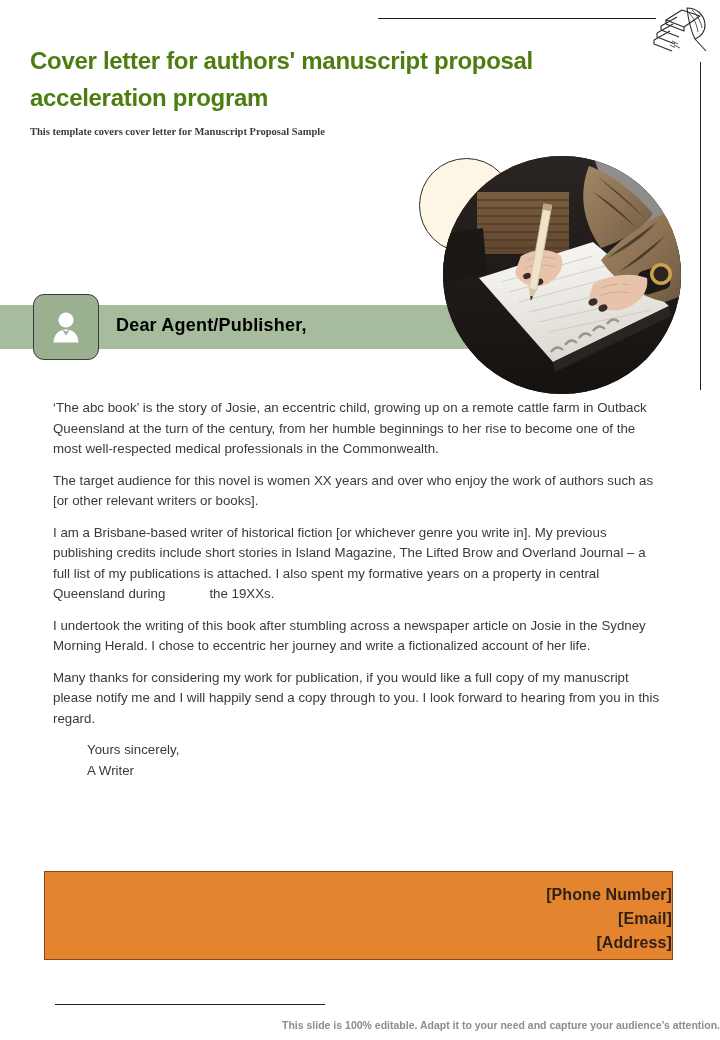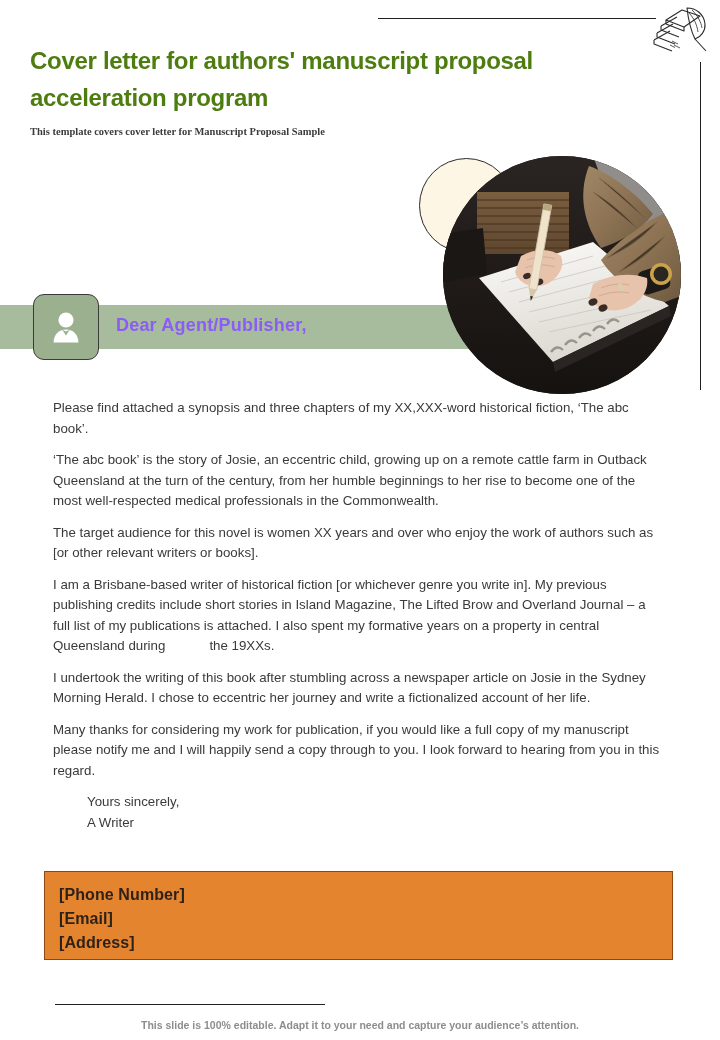--- a/index.html
+++ b/index.html
@@ -119,21 +119,21 @@
     justify-content: center;
   }
   .greeting-icon svg { width: 34px; height: 36px; display:block; }
   .greeting-text {
     position: absolute;
     left: 116px;
     top: 315px;
     font-size: 18px;
     font-weight: 700;
     letter-spacing: 0.2px;
-    color: #8b5cf6;
+    color: #000000;
   }
 
   
   .body-wrap {
     position: absolute;
     left: 53px;
     top: 398px;
     width: 608px;
   }
   .para {
@@ -154,20 +154,21 @@
   .contact-box {
     position: absolute;
     left: 44px;
     top: 871px;
     width: 629px;
     height: 89px;
     background: #e5842f;
     border: 1.4px solid #8c4a12;
     box-sizing: border-box;
     padding: 11px 0 0 14px;
+    text-align: right;
   }
   .contact-line {
     font-size: 16px;
     line-height: 24px;
     font-weight: 700;
     color: #2e2218;
     letter-spacing: 0.1px;
   }
 
   
@@ -177,21 +178,21 @@
     top: 1004px;
     width: 270px;
     height: 1.3px;
     background: #231f20;
   }
   .footer-note {
     position: absolute;
     left: 0;
     top: 1019px;
     width: 720px;
-    text-align: center;
+    text-align: right;
     font-size: 10.5px;
     font-weight: 600;
     color: #8d8d8d;
   }
 </style>
 </head>
 <body>
 
 <div class="page">
 
@@ -332,21 +333,20 @@
   <div class="greeting-icon">
     <svg viewBox="0 0 34 36" fill="#ffffff">
       <circle cx="17" cy="11" r="7.6"></circle>
       <path d="M17 20.5 c-7.4 0 -12.4 5.4 -12.4 13 h24.8 c0 -7.6 -5 -13 -12.4 -13 Z"></path>
       <path d="M13.2 20.8 L17 26.5 L20.8 20.8 L17 22.4 Z" fill="#9bb08f"></path>
     </svg>
   </div>
   <div class="greeting-text">Dear Agent/Publisher,</div>
 
   <div class="body-wrap">
-    <p class="para">Please find attached a synopsis and three chapters of my XX,XXX-word historical fiction, ‘The abc book’.</p>
     <p class="para">‘The abc book’ is the story of Josie, an eccentric child, growing up on a remote cattle farm in Outback Queensland at the turn of the century, from her humble beginnings to her rise to become one of the most well-respected medical professionals in the Commonwealth.</p>
     <p class="para">The target audience for this novel is women XX years and over who enjoy the work of authors such as [or other relevant writers or books].</p>
     <p class="para"><span>I am a Brisbane-based writer of historical fiction [or whichever genre you write in]. My previous publishing credits include short stories in Island Magazine, The Lifted Brow and Overland Journal – a full list of my publications is attached. I also spent my formative years on a property in central Queensland during</span><span class="gap-space"></span><span>the 19XXs.</span></p>
     <p class="para">I undertook the writing of this book after stumbling across a newspaper article on Josie in the Sydney Morning Herald. I chose to eccentric her journey and write a fictionalized account of her life.</p>
     <p class="para">Many thanks for considering my work for publication, if you would like a full copy of my manuscript please notify me and I will happily send a copy through to you. I look forward to hearing from you in this regard.</p>
     <p class="para sign">Yours sincerely,
 A Writer</p>
   </div>
 
   <div class="contact-box">

